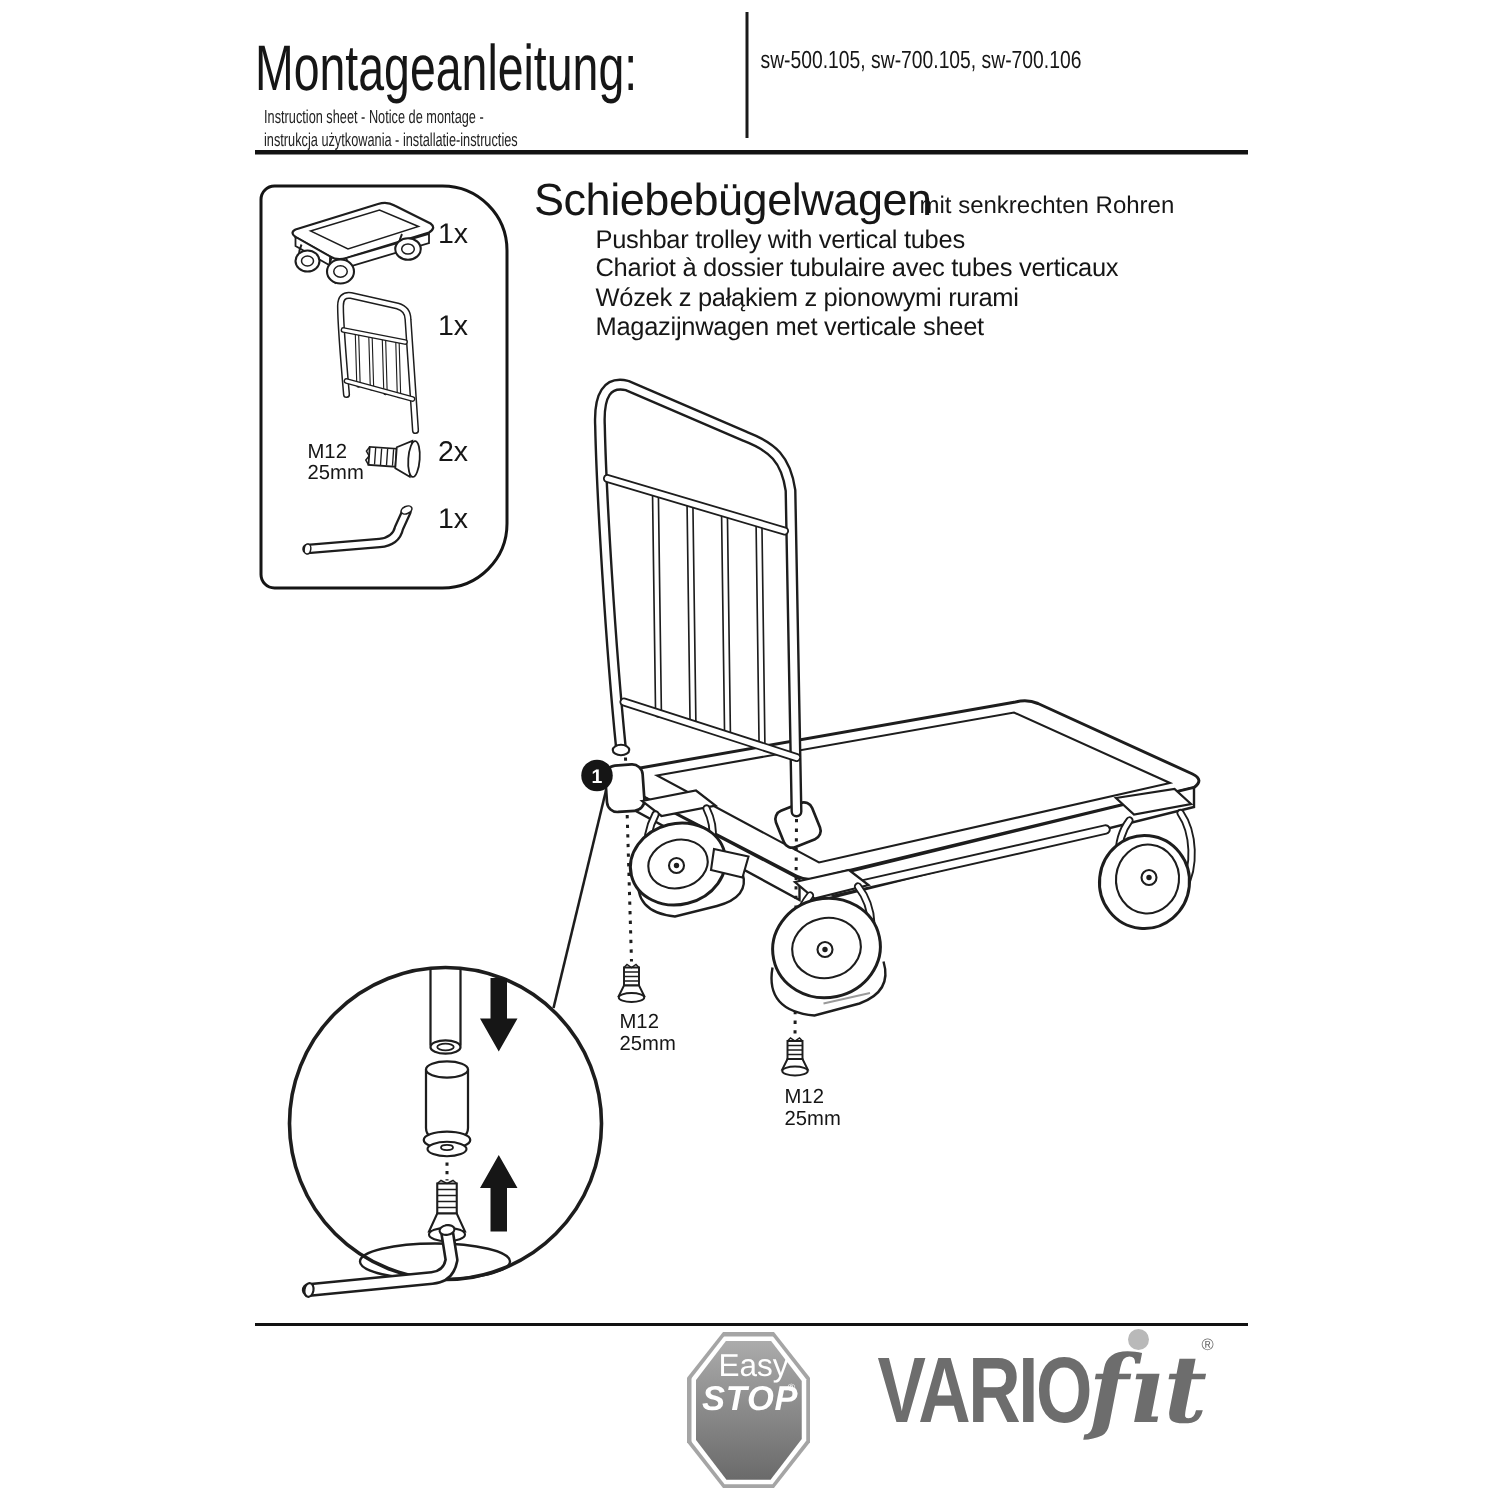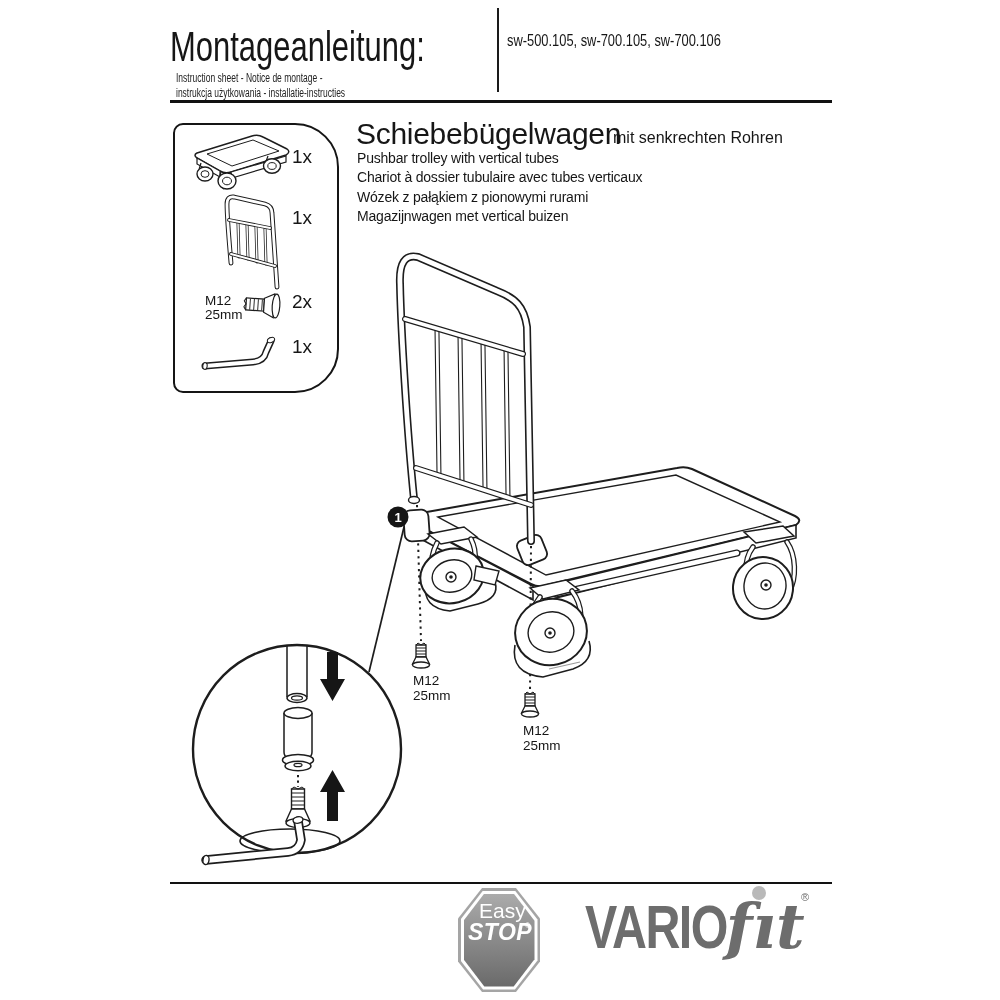--- a/index.html
+++ b/index.html
@@ -11,21 +11,21 @@
   .h-title{left:170px;top:22px;font-size:43px;letter-spacing:0;
            transform:scaleX(.72);transform-origin:left top;}
   .h-sub{font-size:12.5px;transform:scaleX(.68);transform-origin:left top;color:#222;}
   .h-divider{left:497px;top:8px;width:2px;height:84px;background:#1a1a1a;}
   .h-partnums{left:507px;top:31px;font-size:16.5px;transform:scaleX(.78);transform-origin:left top;}
   .h-rule{left:170px;top:100px;width:662px;height:3px;background:#121212;}
   .f-rule{left:170px;top:882px;width:662px;height:2px;background:#121212;}
   
   .p-de{left:356px;top:117px;font-size:30px;letter-spacing:-.3px;}
   .p-suffix{left:613px;top:129px;font-size:16px;text-align:right;}
-  .p-line{font-size:14px;letter-spacing:-.2px;}
+  .p-line{font-size:17px;letter-spacing:-.2px;margin-left:40px;}
   
   .partsbox{left:173px;top:123px;width:162px;height:266px;border:2px solid #151515;
             border-radius:10px 44px 44px 10px;}
   .qty{font-size:19px;}
   .speclbl{font-size:13.5px;}
   svg{position:absolute;overflow:visible;}
   .wh{fill:#fff;stroke:#1d1d1d;}
   .ln{fill:none;stroke:#1d1d1d;}
   .s-out{fill:none;stroke:#1d1d1d;stroke-linecap:round;stroke-linejoin:round;}
   .s-in{fill:none;stroke:#fff;stroke-linecap:round;stroke-linejoin:round;}
@@ -60,21 +60,21 @@
   <div class="abs h-sub nowrap" style="left:176px;top:86px;">instrukcja użytkowania - installatie-instructies</div>
   <div class="abs h-divider"></div>
   <div class="abs h-partnums nowrap">sw-500.105, sw-700.105, sw-700.106</div>
   <div class="abs h-rule"></div>
 
   <div class="abs p-de nowrap">Schiebebügelwagen</div>
   <div class="abs p-suffix nowrap">mit senkrechten Rohren</div>
   <div class="abs p-line nowrap" style="left:357px;top:150px;">Pushbar trolley with vertical tubes</div>
   <div class="abs p-line nowrap" style="left:357px;top:169px;">Chariot à dossier tubulaire avec tubes verticaux</div>
   <div class="abs p-line nowrap" style="left:357px;top:189px;text-align:right;">Wózek z pałąkiem z pionowymi rurami</div>
-  <div class="abs p-line nowrap" style="left:357px;top:208px;">Magazijnwagen met vertical buizen</div>
+  <div class="abs p-line nowrap" style="left:357px;top:208px;">Magazijnwagen met verticale sheet</div>
 
   <div class="abs partsbox"></div>
   <svg style="left:173px;top:123px;" width="166" height="271" viewBox="173 123 166 271">
     <g>
       <ellipse class="wh" cx="248" cy="152" rx="7" ry="6" stroke-width="1.2"></ellipse>
       <ellipse class="ln" cx="248" cy="152" rx="3.5" ry="3" stroke-width="1"></ellipse>
       <path class="wh" stroke-width="1.5" d="M197,153 L252,136 Q258,134 263,137 L287,149 Q291,152 286,155 L231,172 Q225,174 220,171 L197,158 Q193,155 197,153 Z"></path>
       <path class="ln" stroke-width="1" d="M207,154 L253,140 L279,151 L232,166 Z"></path>
       <path class="wh" stroke-width="1.2" d="M197,158 L220,171 L220,177 L197,164 Z"></path>
       <path class="wh" stroke-width="1.2" d="M231,172 L286,156 L286,162 L232,178 Z"></path>

